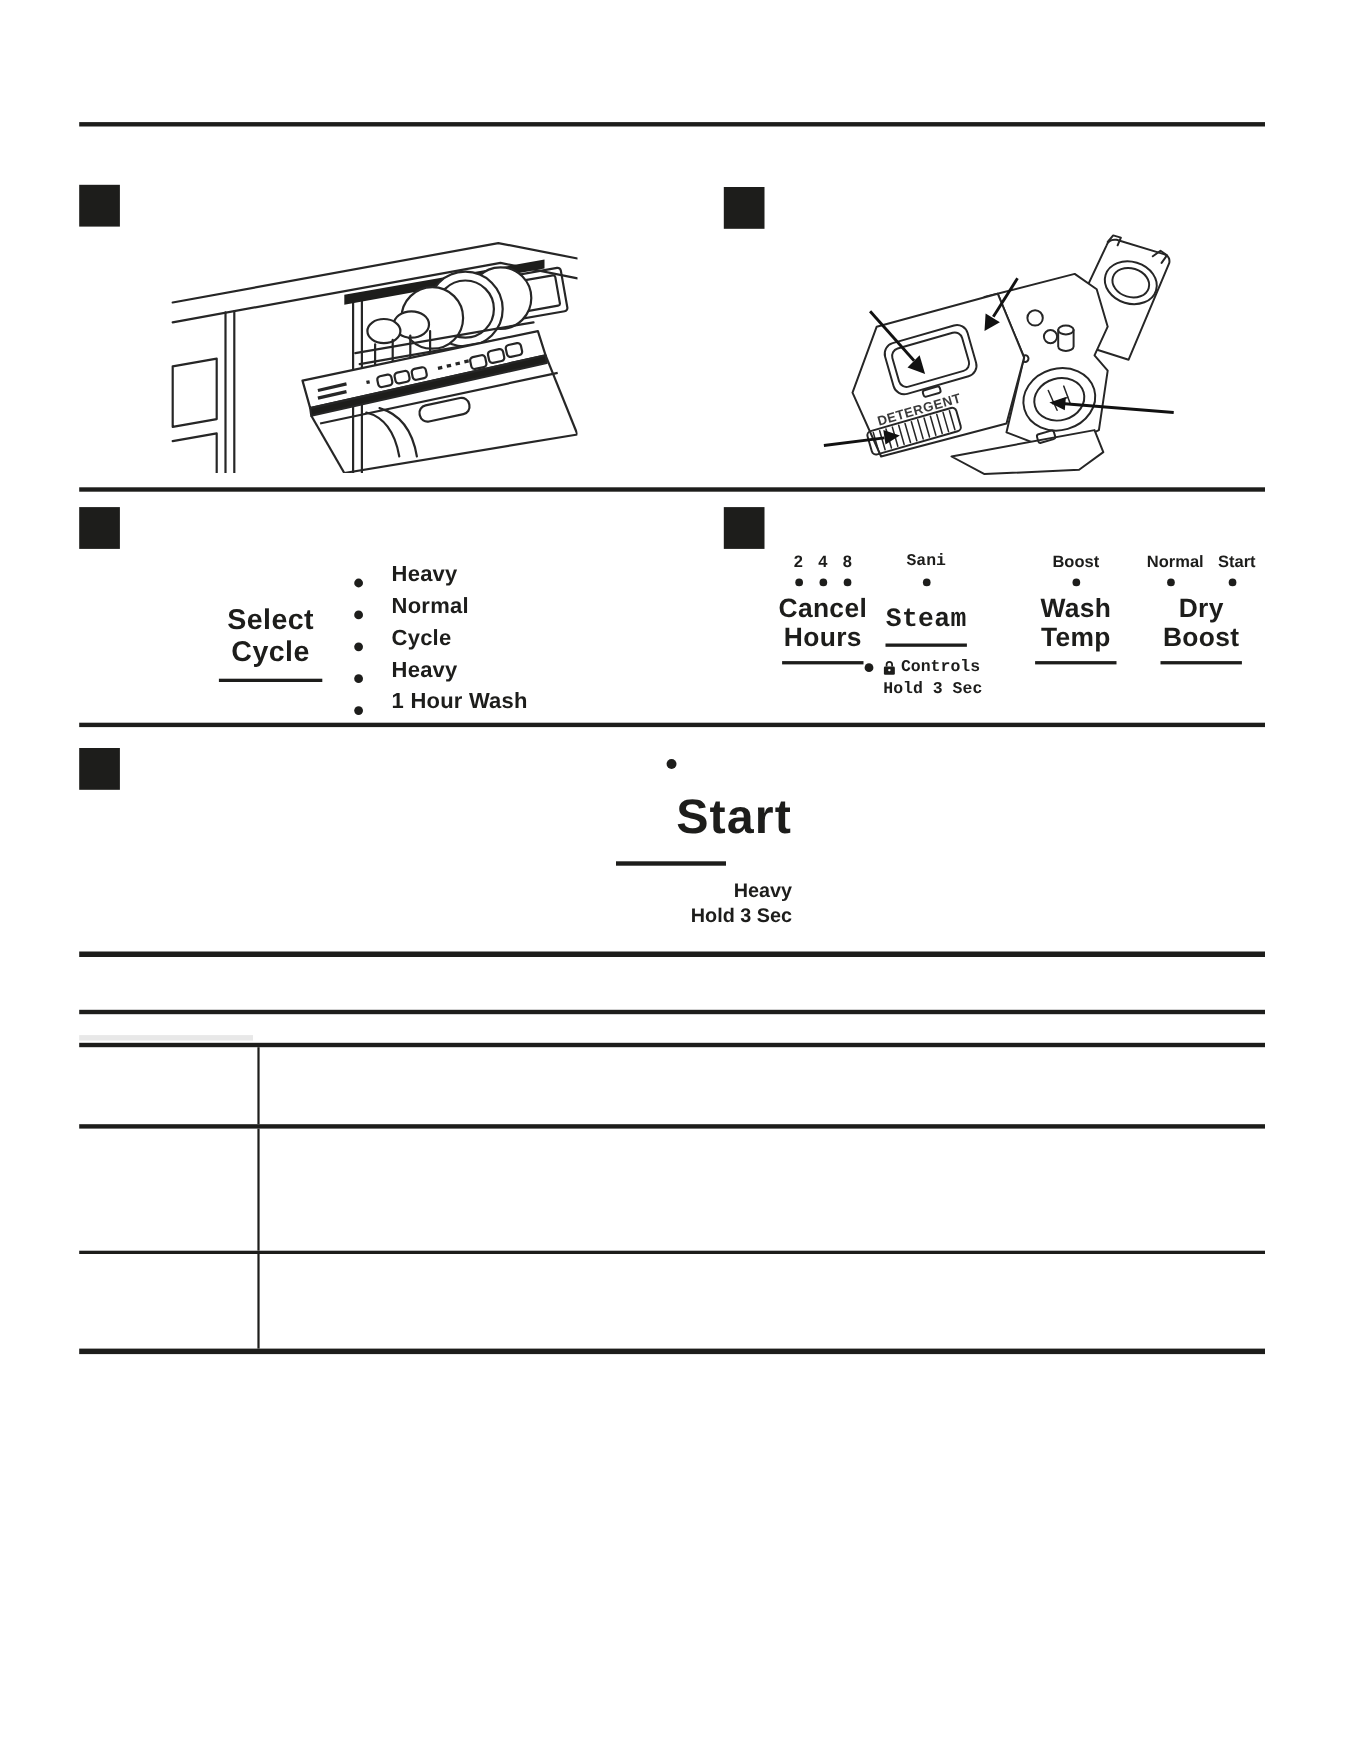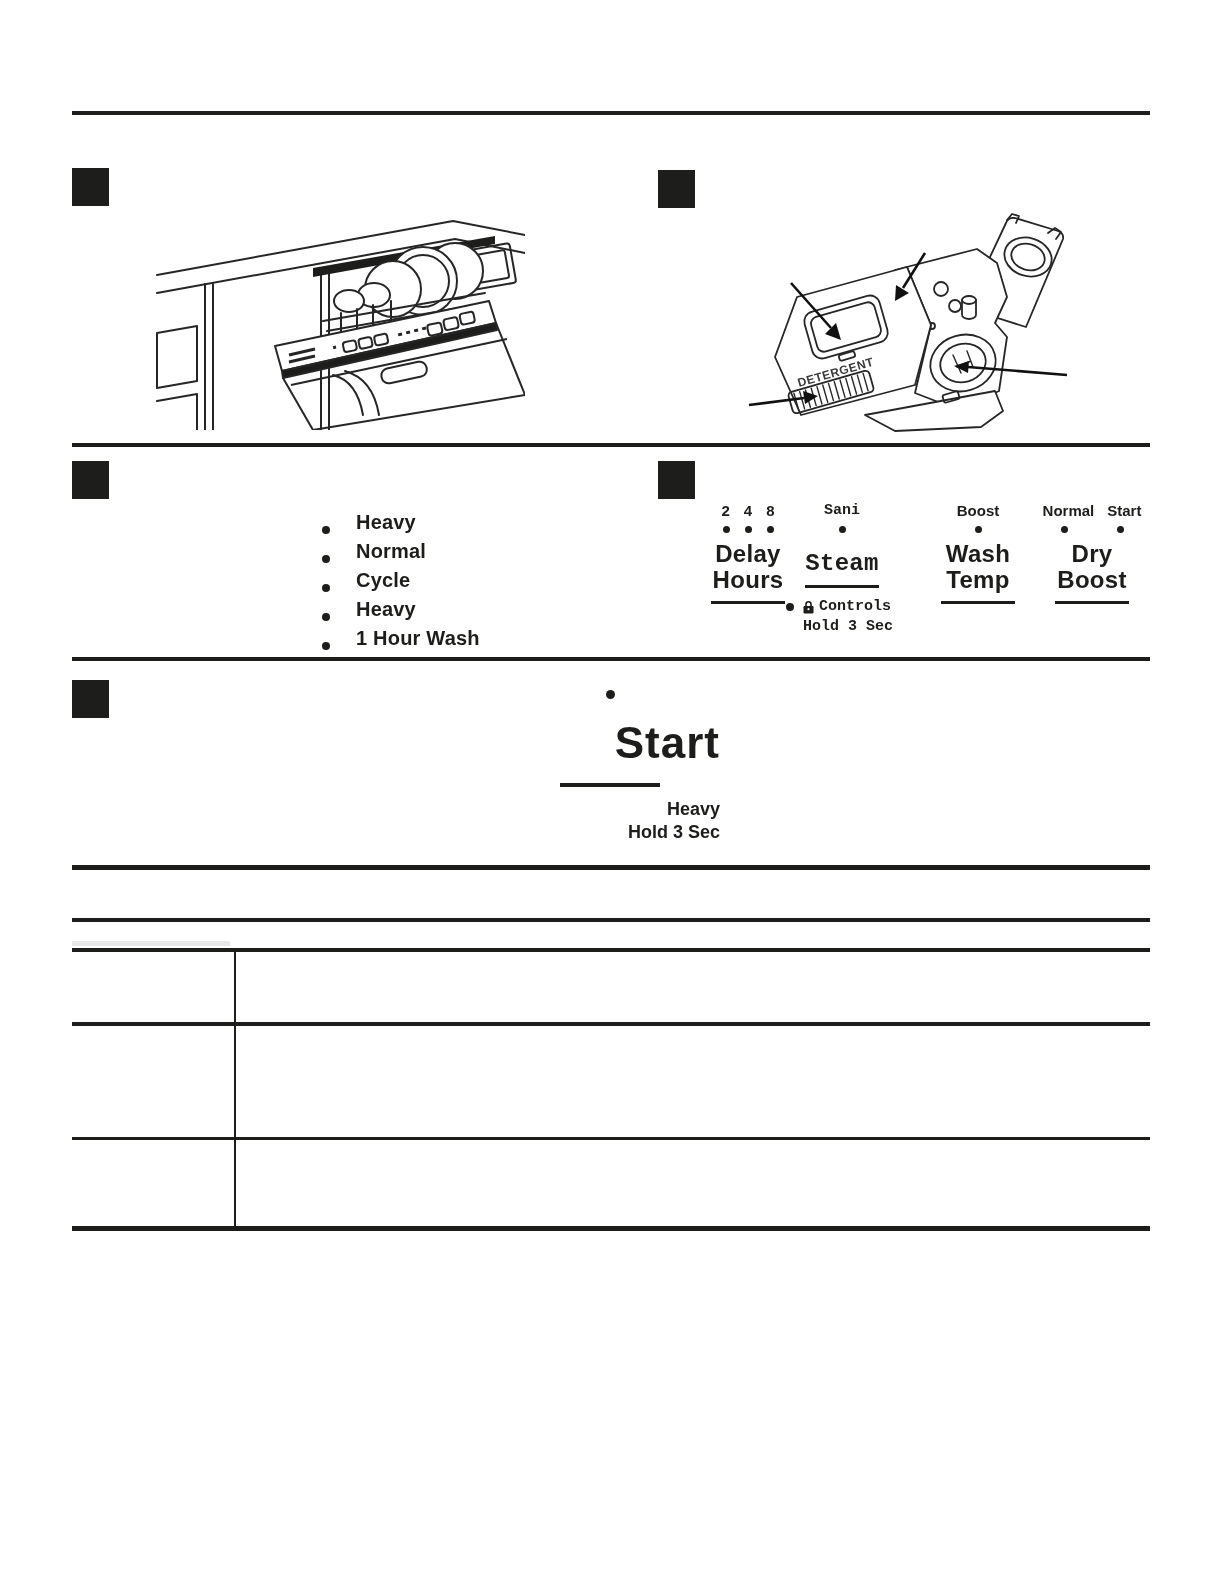--- a/index.html
+++ b/index.html
@@ -184,20 +184,27 @@
       <line x1="322" y1="170" x2="223" y2="162"></line>
       <polygon points="209,161 224,156 223,168" stroke="none"></polygon>
       <line x1="4" y1="200" x2="59" y2="193"></line>
       <polygon points="73,191 58,186 60,199" stroke="none"></polygon>
     </g>
   </svg>
 
   <div class="rule" id="rule-2"></div>
 
   <div class="sq" id="sq3"></div>
+  <div class="select-cycle">
+    <div class="sc-title">
+      <div>Select</div>
+      <div>Cycle</div>
+    </div>
+    <div class="sc-underline"></div>
+  </div>
   <div class="cycle-list">
     <div class="cycle-item">
       <span class="dot"></span>
       <span>Heavy</span>
     </div>
     <div class="cycle-item">
       <span class="dot"></span>
       <span>Normal</span>
     </div>
     <div class="cycle-item">
@@ -221,21 +228,21 @@
       <span>2</span>
       <span>4</span>
       <span>8</span>
     </div>
     <div class="opt-dots dots-3">
       <span class="dot"></span>
       <span class="dot"></span>
       <span class="dot"></span>
     </div>
     <div class="opt-label">
-      <div>Delay</div>
+      <div>Cancel</div>
       <div>Hours</div>
     </div>
     <div class="opt-underline"></div>
   </div>
 
   <div class="opt" id="opt-steam">
     <div class="opt-ind">
       <span>Sani</span>
     </div>
     <div class="opt-dots">

